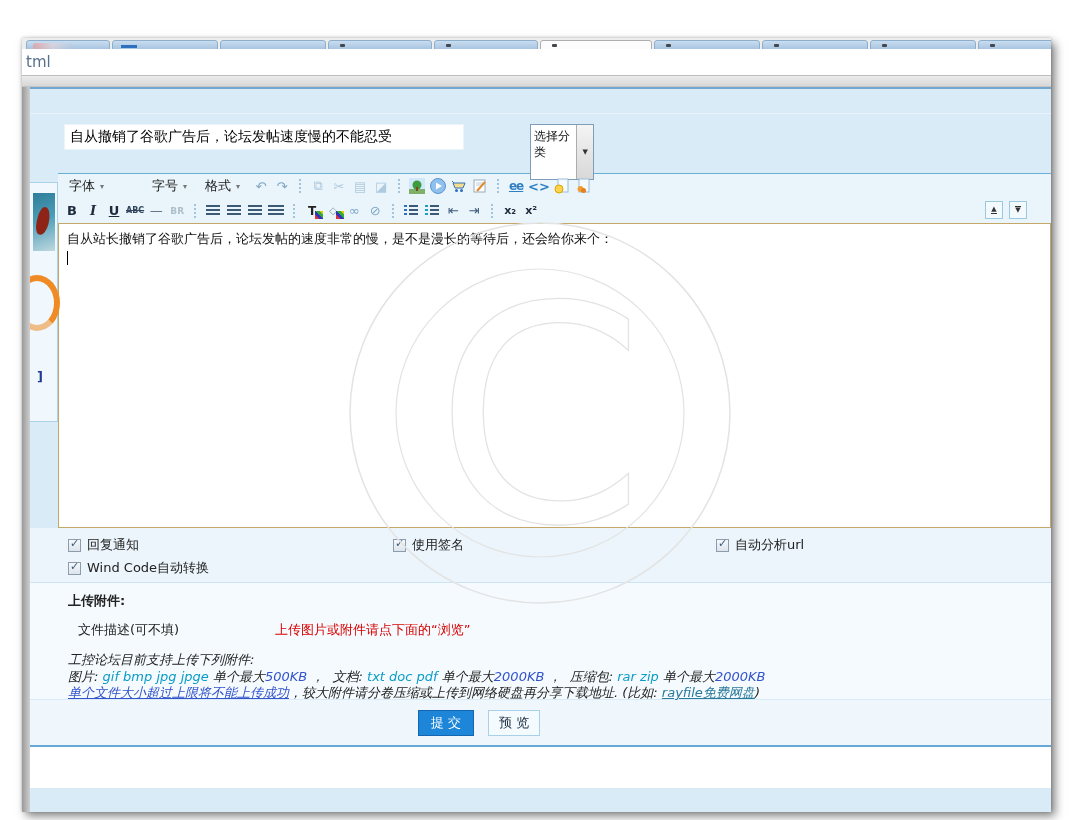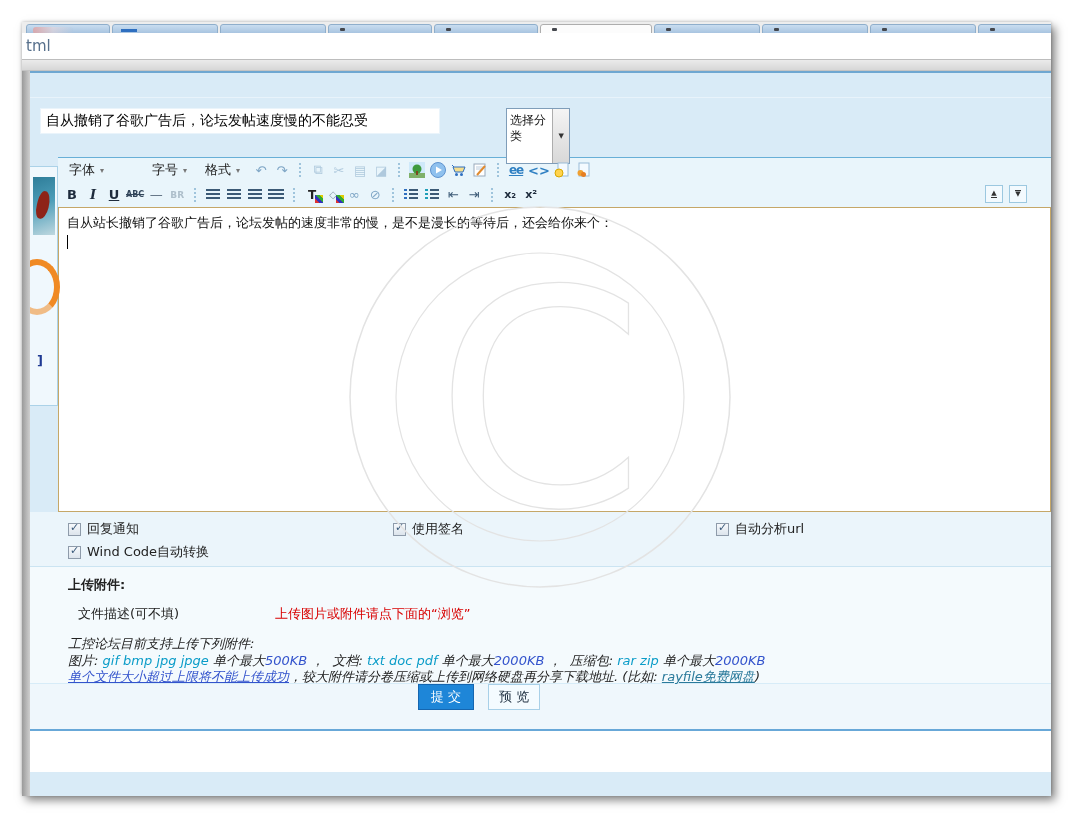--- a/index.html
+++ b/index.html
@@ -1,18 +1,18 @@
 <!DOCTYPE html>
 <html><head>
 <meta charset="utf-8">
 <style>
   html,body{margin:0;padding:0;}
   body{width:1076px;height:820px;position:relative;background:#fff;
        font-family:"DejaVu Sans","Liberation Sans",sans-serif;overflow:hidden;}
-  .window{position:absolute;left:22px;top:22px;width:1029px;height:773px;background:#0369a1;
+  .window{position:absolute;left:22px;top:38px;width:1029px;height:773px;background:#0369a1;
           box-shadow:4px 5px 9px rgba(0,0,0,.5),0 0 3px rgba(0,0,0,.25);}
   
   .tabstrip{height:11px;position:relative;overflow:hidden;background:#EDEDED;}
   .btab{position:absolute;top:2px;height:12px;border-radius:3px 3px 0 0;
         background:linear-gradient(#C9DDF0,#A0BEDC);border:1px solid #8FAECB;box-sizing:border-box;}
   .btab.active{background:#FCFCFC;border-color:#ADADAD;}
   .btab .dot{position:absolute;left:11px;top:3px;width:5px;height:3px;background:#44474D;border-radius:1px;}
   .btab .smear{position:absolute;left:6px;top:2px;width:40px;height:7px;border-radius:3px;
         background:linear-gradient(90deg,rgba(226,160,160,.8),rgba(240,214,214,.5),rgba(173,196,221,.2));}
   .btab .dash{position:absolute;left:8px;top:4px;width:16px;height:3px;background:#2E6FC0;}
@@ -30,21 +30,21 @@
   .sidebar{position:absolute;left:8px;top:95px;width:28px;height:240px;background:#F0F8FD;
         border:1px solid #ABD2E8;border-left:0;box-sizing:border-box;z-index:2;}
   .avatar{position:absolute;left:3px;top:10px;width:22px;height:58px;overflow:hidden;
         background:linear-gradient(160deg,#2E7D99 0%,#4C9DB8 45%,#BFD8E0 100%);}
   .avatar::after{content:"";position:absolute;left:4px;top:14px;width:12px;height:28px;
         background:#8E2318;border-radius:45% 60% 50% 50%;transform:rotate(14deg);}
   .arc{position:absolute;left:-16px;top:92px;width:34px;height:44px;border:6px solid #F08A24;
         border-radius:50%;border-left-color:transparent;border-bottom-color:rgba(240,138,36,.55);}
   .brk{position:absolute;left:7px;top:186px;font-size:13px;color:#1F3A93;font-weight:bold;}
   
-  .formrow{height:59px;box-sizing:border-box;padding:10px 0 0 18px;display:flex;align-items:flex-start;}
+  .formrow{height:59px;box-sizing:border-box;padding:10px 0 0 42px;display:flex;align-items:flex-start;}
   .titleinput{width:400px;height:26px;box-sizing:border-box;border:1px solid #EAF4FB;background:#fff;
         font-size:14px;color:#000;padding:2px 5px;font-family:inherit;}
   .selwrap{display:flex;margin-left:66px;border:1px solid #7F9DB9;background:#fff;width:64px;height:56px;box-sizing:border-box;}
   .seltext{font-size:12px;line-height:16px;padding:3px 2px 0 3px;width:44px;color:#111;overflow:hidden;}
   .selbtn{width:17px;background:linear-gradient(#F4F4F4,#D8D8D8);border-left:1px solid #ADADAD;
         display:flex;align-items:center;justify-content:center;font-size:7px;color:#333;}
   
   .panel{margin-left:36px;width:993px;}
   .tabsrow{height:26px;display:flex;align-items:flex-end;}
   .tab{box-sizing:border-box;text-align:center;border-radius:2px 2px 0 0;cursor:default;}
@@ -108,21 +108,21 @@
   .descrow{display:flex;margin-bottom:13px;align-items:flex-end;}
   .desclabel{width:207px;padding-left:10px;box-sizing:border-box;}
   .red{color:#D80000;}
   .suplines{line-height:16.5px;}
   .suplines span{white-space:pre-wrap;font-style:italic;}
   .lt{color:#0A9CC8;} .lb{color:#3353CC;}
   .lu{color:#3353CC;text-decoration:underline;}
   .lr{color:#2A7A9B;text-decoration:underline;}
   
   .btnband{height:48px;background:#EFF7FC;border-top:1px solid #D7ECF8;border-bottom:2px solid #68A8D8;
-        box-sizing:border-box;display:flex;align-items:flex-start;justify-content:center;gap:14px;padding-right:115px;}
+        box-sizing:border-box;display:flex;align-items:center;justify-content:center;gap:14px;padding-right:115px;}
   .submit{background:#1E86D8;border:1px solid #1566B0;color:#fff;font-size:13px;padding:3px 12px;font-family:inherit;}
   .preview{background:#F4FBFF;border:1px solid #A8D0E8;color:#234;font-size:13px;padding:3px 10px;font-family:inherit;}
   .footer{background:#fff;height:41px;}
   
   .watermark{position:absolute;left:308px;top:116px;z-index:60;pointer-events:none;}
 </style>
 </head>
 <body>
 
 <div class="window">

